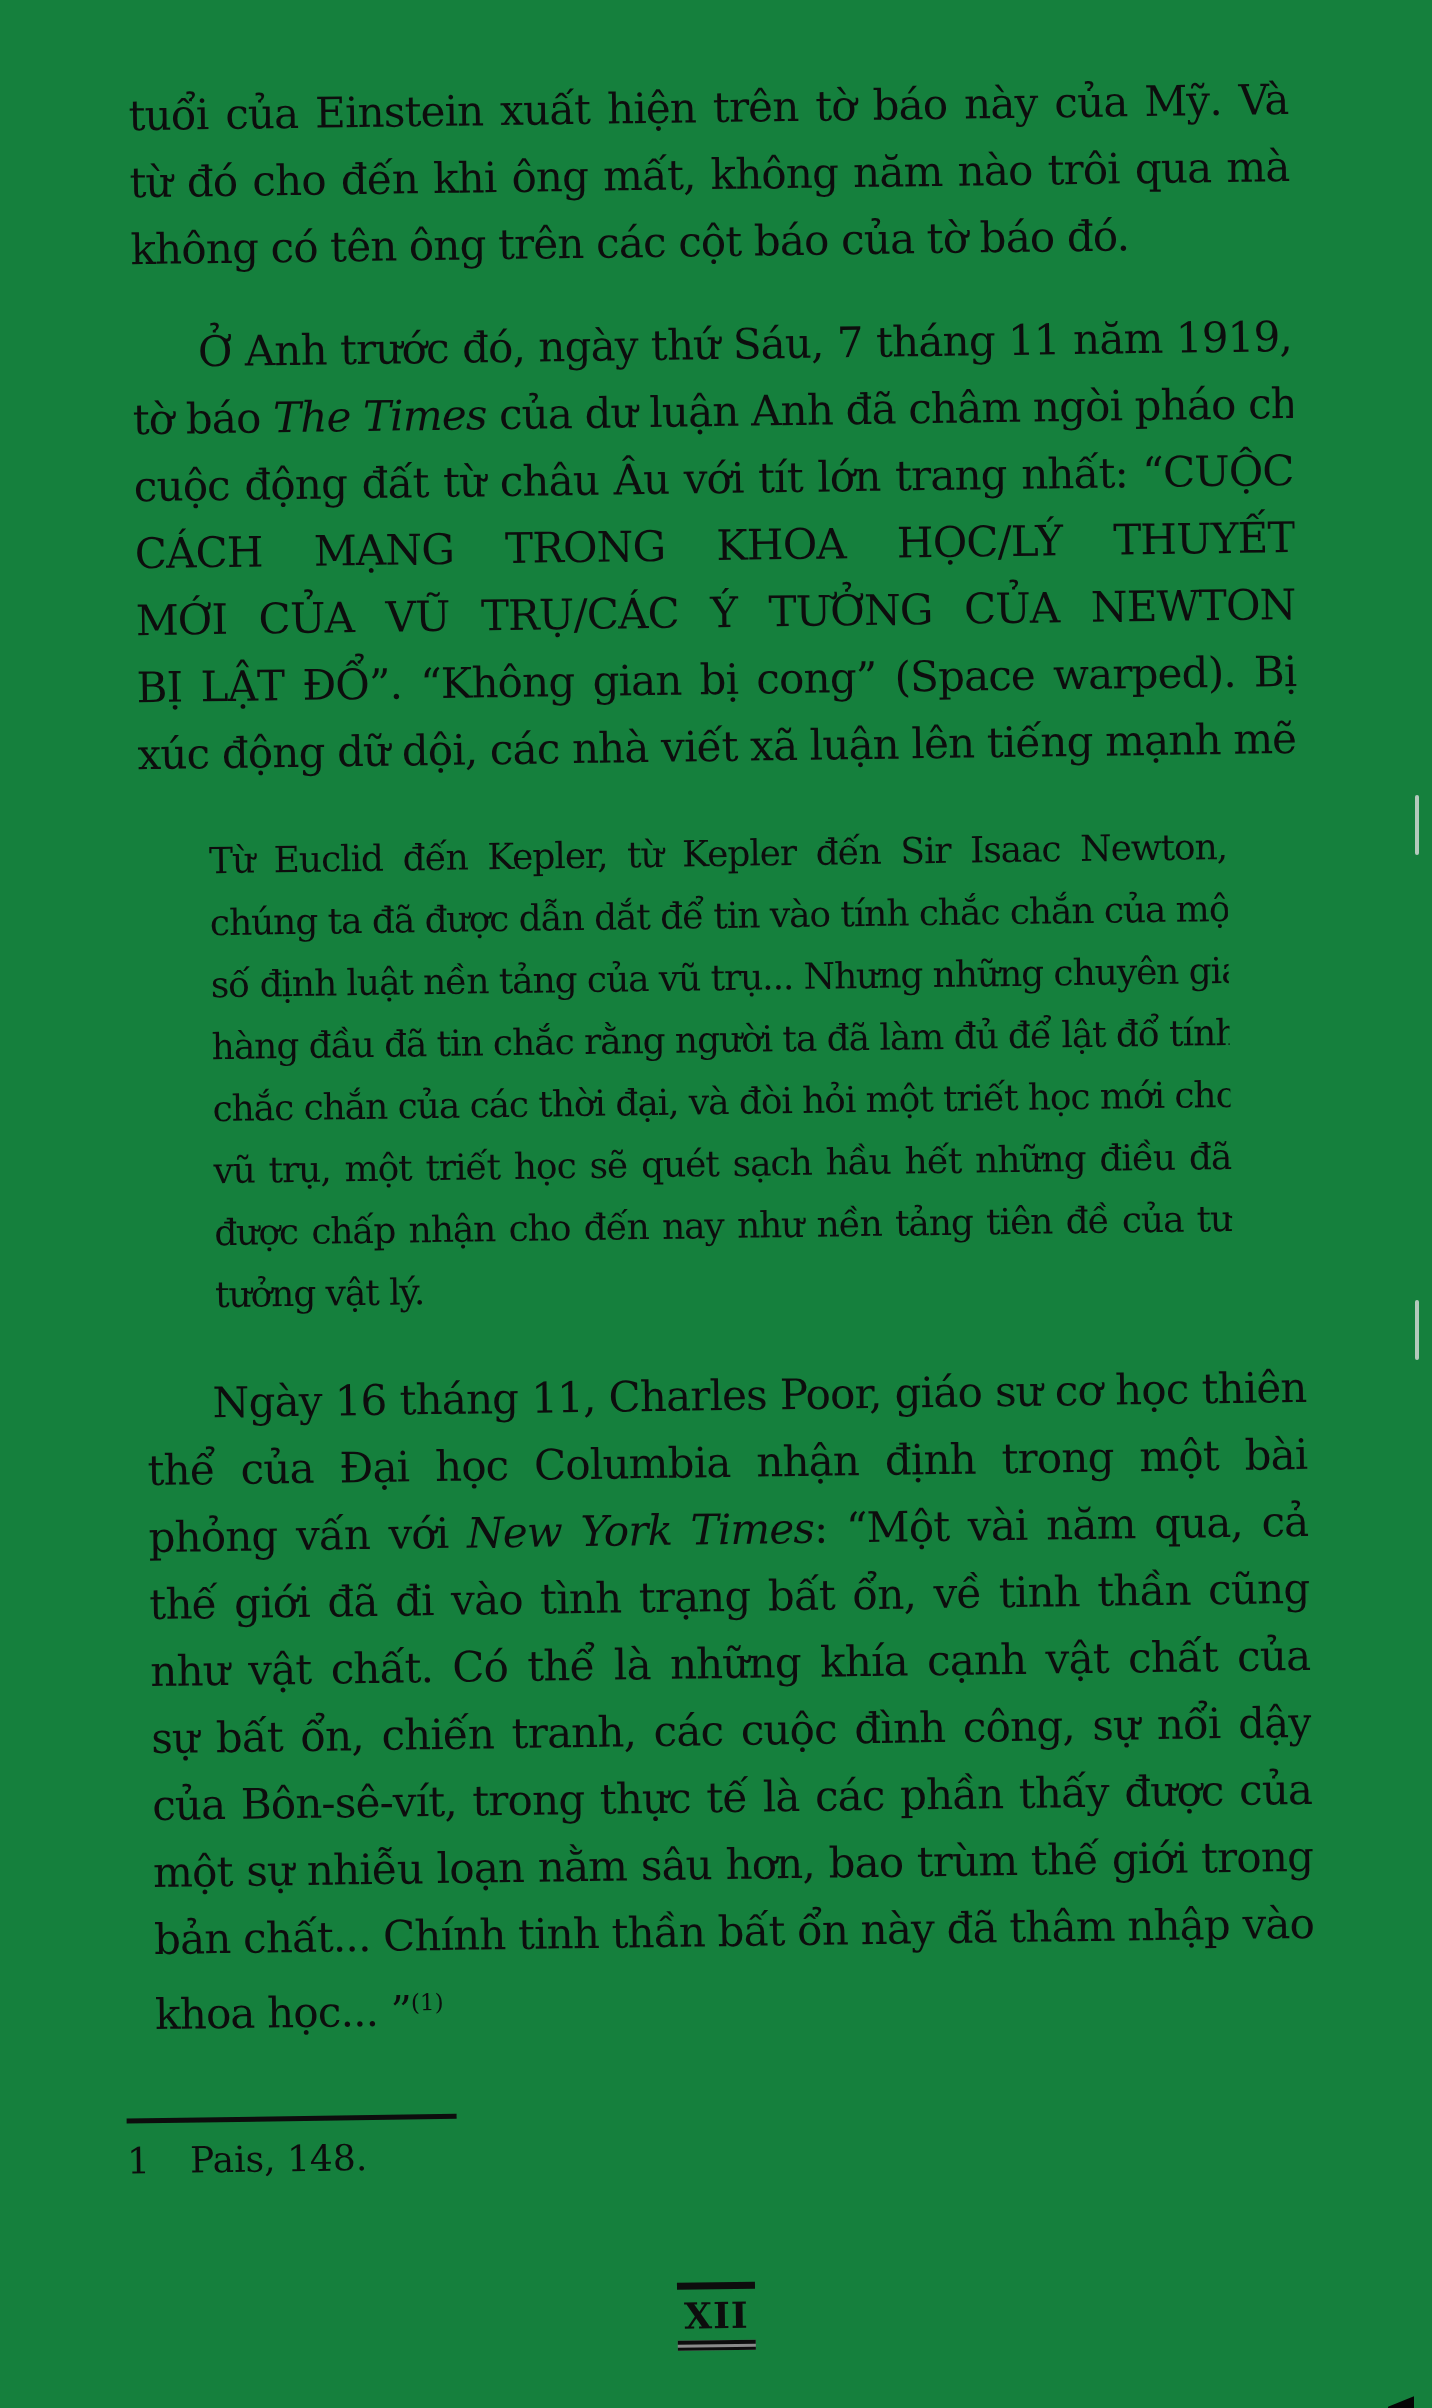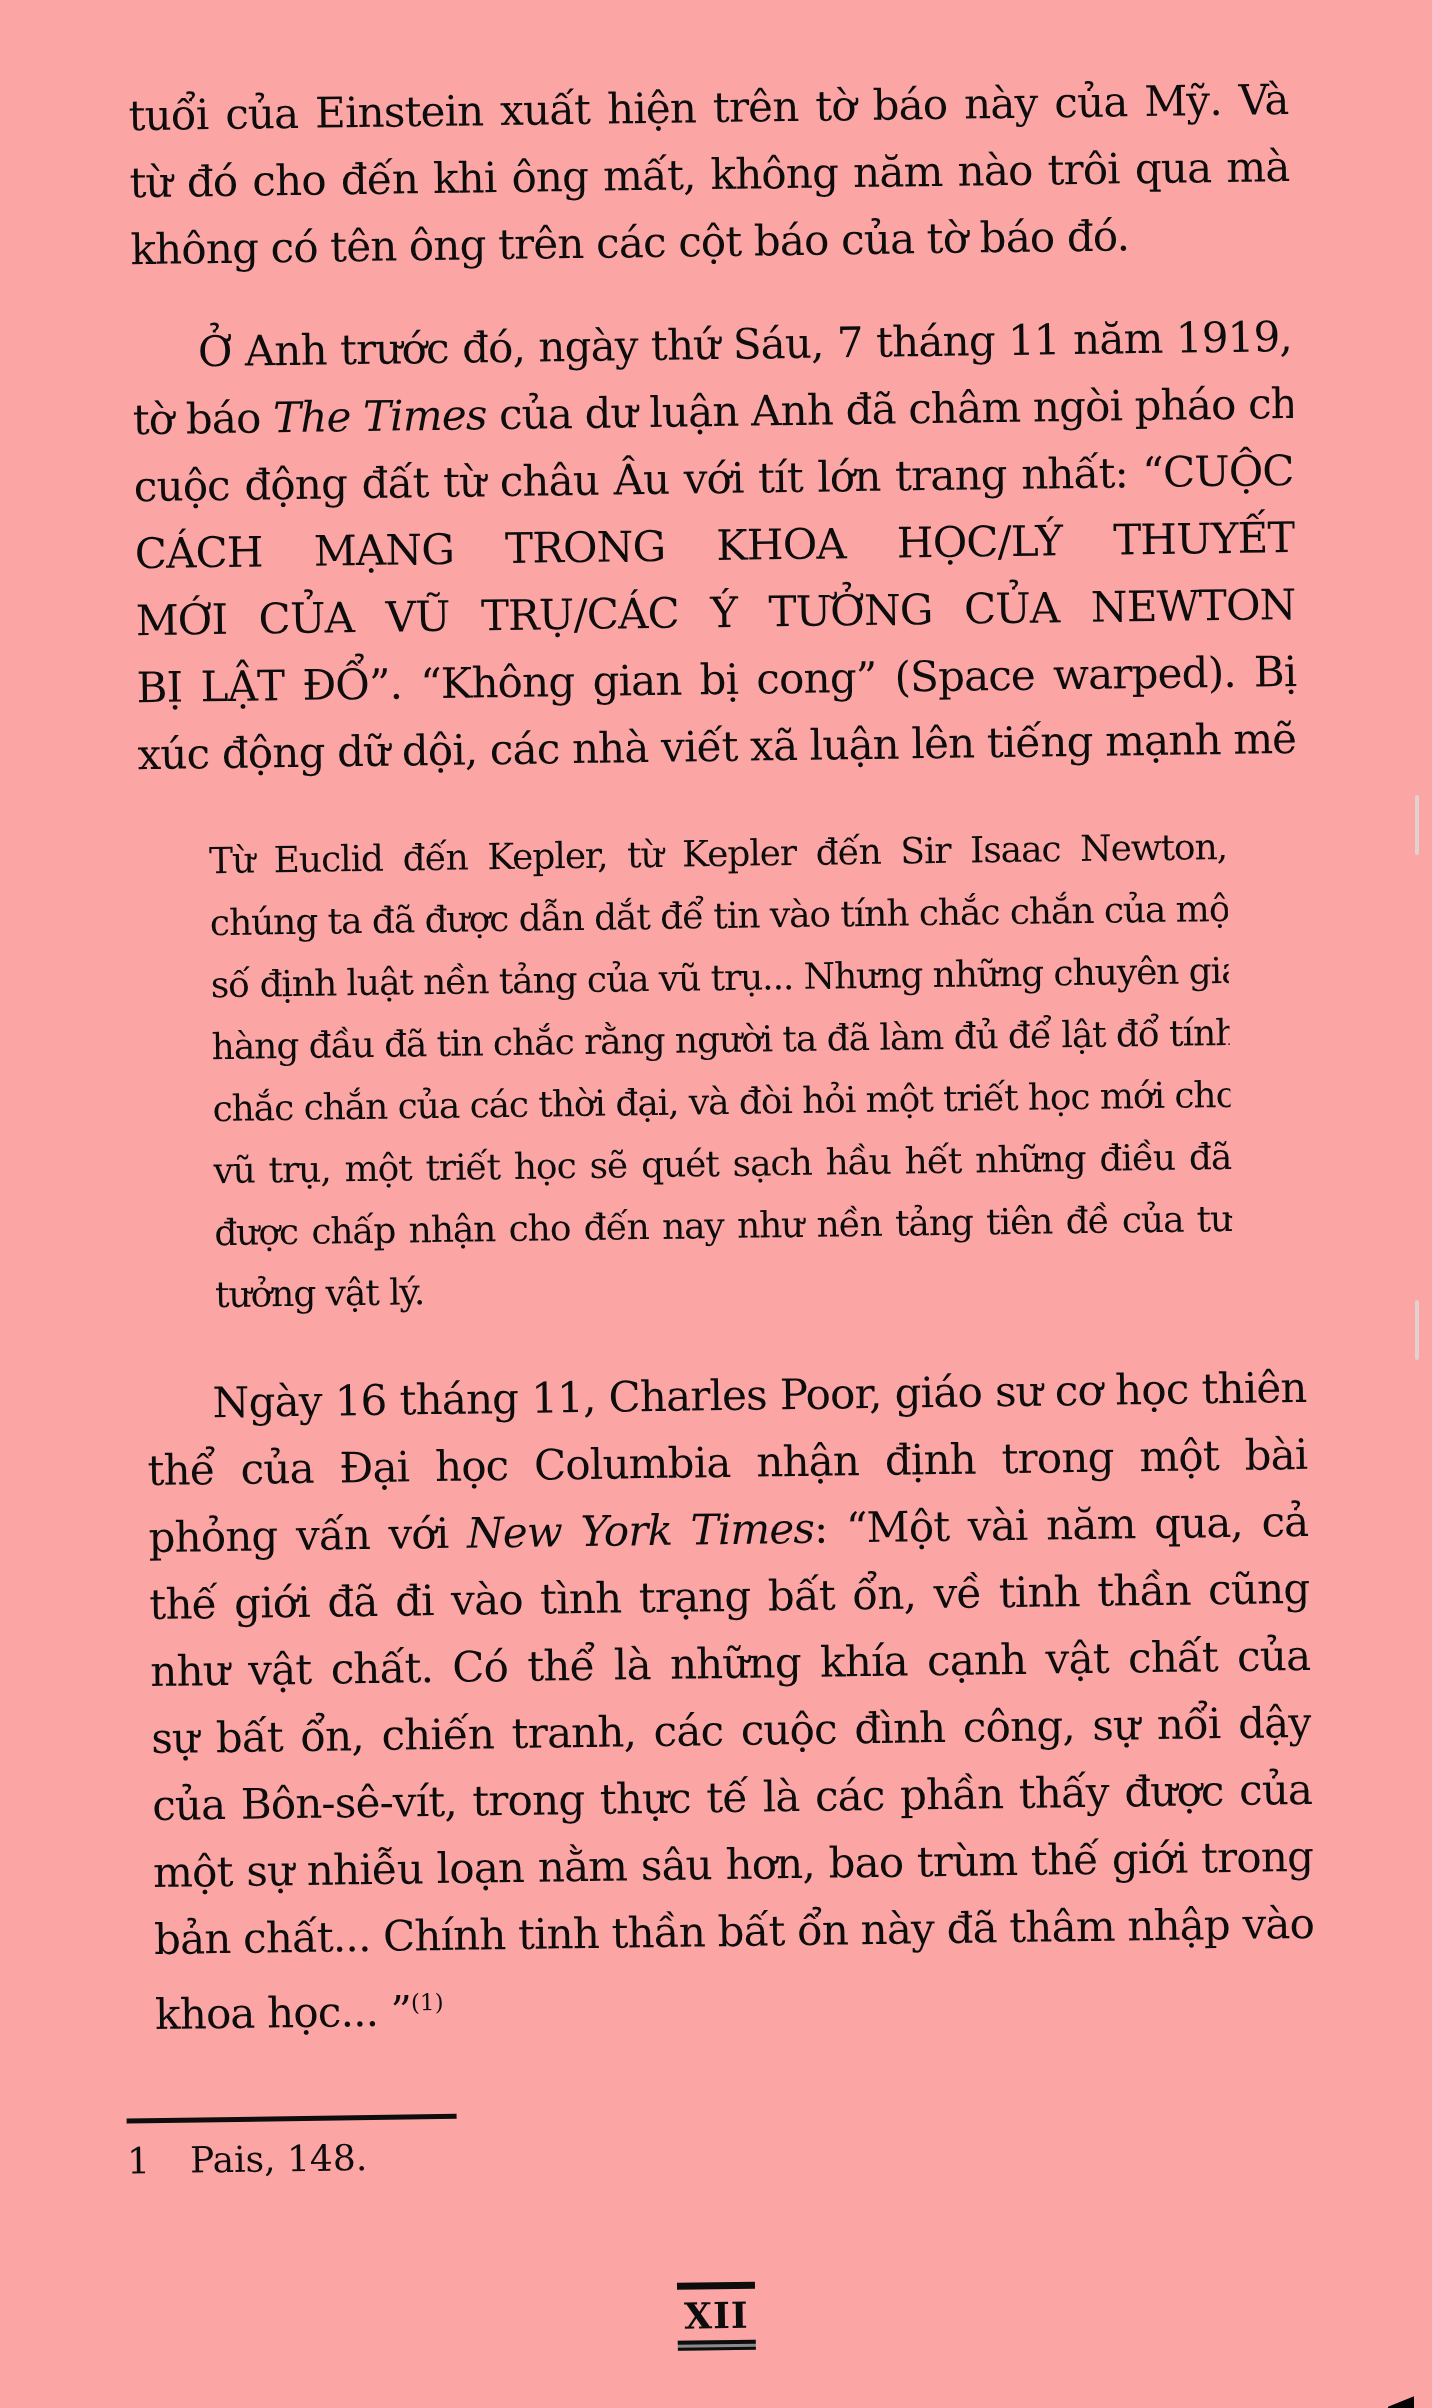--- a/index.html
+++ b/index.html
@@ -5,21 +5,21 @@
 <style>
   html, body {
     margin: 0;
     padding: 0;
     background: #ffffff;
   }
   .page {
     position: relative;
     width: 1432px;
     height: 2408px;
-    background: #fca5a5;
+    background: #15803d;
     overflow: hidden;
     font-family: "DejaVu Serif", "Liberation Serif", serif;
     color: #0d0d0d;
   }
   
   .rot {
     position: absolute;
     left: 0; top: 0;
     width: 1432px; height: 2500px;
     transform: rotate(-0.8deg);

